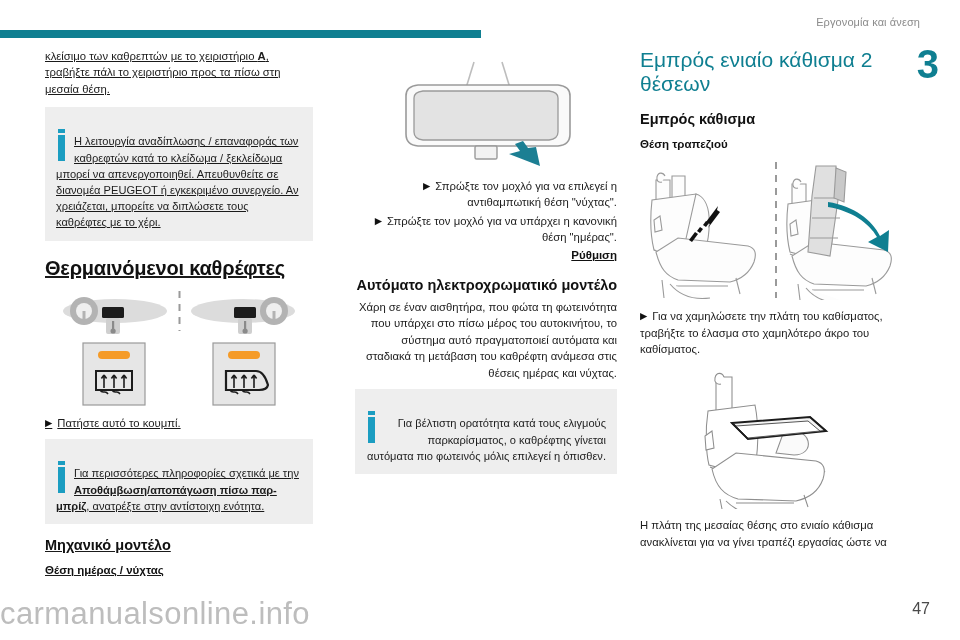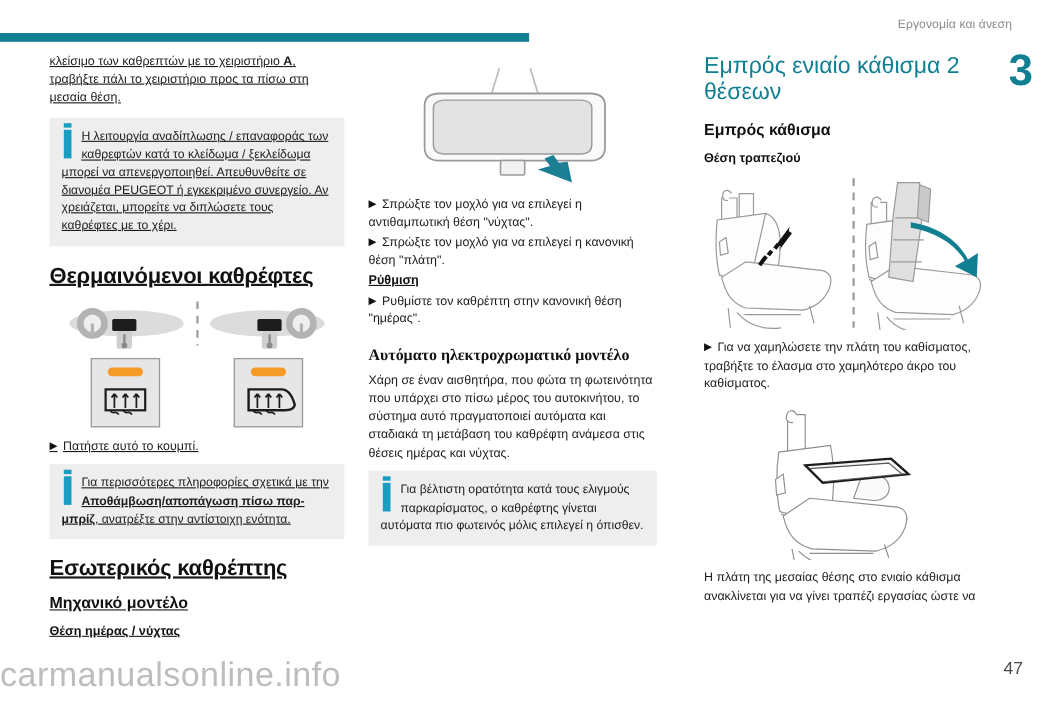--- a/index.html
+++ b/index.html
@@ -45,21 +45,21 @@
     letter-spacing: -1px;
   }
 
   
   .column {
     position: absolute;
     top: 48px;
     bottom: 10px;
   }
   #column-left  { left: 45px;  width: 268px; text-decoration: underline; }
-  #column-mid   { left: 335px; width: 262px; }
+  #column-mid   { left: 355px; width: 262px; text-align: right; }
   #column-right { left: 640px; width: 272px; }
 
   
   p.body-text {
     margin: 0 0 10px 0;
     font-size: 11.3px;
     line-height: 1.46;
     color: #1c1c1c;
   }
   p.body-text.tight { margin-bottom: 4px; }
@@ -104,21 +104,21 @@
   .tri {
     color: #111;
     font-size: 9.5px;
     margin-right: 5px;
     vertical-align: 1px;
   }
 
   
   .info-box {
     background: #eeeeee;
-    padding: 9px 11px 10px 11px;
+    padding: 26px 11px 10px 11px;
     margin: 8px 0 4px 0;
     font-size: 11.1px;
     line-height: 1.46;
     color: #1c1c1c;
     position: relative;
   }
   .info-box .i-mark {
     float: left;
     width: 7px;
     height: 26px;
@@ -239,21 +239,20 @@
 
   <p class="action">
     <span class="tri">▶</span><span>Πατήστε αυτό το κουμπί.</span>
   </p>
 
   <div class="info-box">
     <span class="i-mark"></span>
     <span>Για περισσότερες πληροφορίες σχετικά με την </span><b>Αποθάμβωση/αποπάγωση πίσω παρ-μπρίζ</b><span>, ανατρέξτε στην αντίστοιχη ενότητα.</span>
   </div>
 
-  <h2 class="section-title">Εσωτερικός καθρέπτης</h2>
 
 
   <h3 class="sub-title">Μηχανικό μοντέλο</h3>
 
   <h4 class="minor-title">Θέση ημέρας / νύχτας</h4>
 </div>
 
 <div class="column" id="column-mid">
 
   <div class="figure">
@@ -272,30 +271,27 @@
         <path d="M178 108 L147 96 L158 93 L153 86 L161 83 L166 90 L174 89 Z" fill="#1c7f93"></path>
       </g>
     </svg>
   </div>
 
   <p class="action">
     <span class="tri">▶</span><span>Σπρώξτε τον μοχλό για να επιλεγεί η αντιθαμπωτική θέση "νύχτας".</span>
   </p>
 
   <p class="action">
-    <span class="tri">▶</span><span>Σπρώξτε τον μοχλό για να επιλεγεί η κανονική θέση "πλάτη".</span>
+    <span class="tri">▶</span><span>Σπρώξτε τον μοχλό για να υπάρχει η κανονική θέση "ημέρας".</span>
   </p>
 
   <h4 class="minor-title" style="margin-top:3px;text-decoration:underline;">Ρύθμιση</h4>
 
-  <p class="action">
-    <span class="tri">▶</span><span>Ρυθμίστε τον καθρέπτη στην κανονική θέση "ημέρας".</span>
-  </p>
-
-  <h3 class="sub-title" style="margin-top:16px;font-family:Liberation Serif, serif;">Αυτόματο ηλεκτροχρωματικό μοντέλο</h3>
+
+  <h3 class="sub-title" style="margin-top:16px;">Αυτόματο ηλεκτροχρωματικό μοντέλο</h3>
 
   <p class="body-text tight">Χάρη σε έναν αισθητήρα, που φώτα τη φωτεινότητα που υπάρχει στο πίσω μέρος του αυτοκινήτου, το σύστημα αυτό πραγματοποιεί αυτόματα και σταδιακά τη μετάβαση του καθρέφτη ανάμεσα στις θέσεις ημέρας και νύχτας.</p>
 
   <div class="info-box">
     <span class="i-mark"></span>
     <span>Για βέλτιστη ορατότητα κατά τους ελιγμούς παρκαρίσματος, ο καθρέφτης γίνεται αυτόματα πιο φωτεινός μόλις επιλεγεί η όπισθεν.</span>
   </div>
 </div>
 
 <div class="column" id="column-right">

